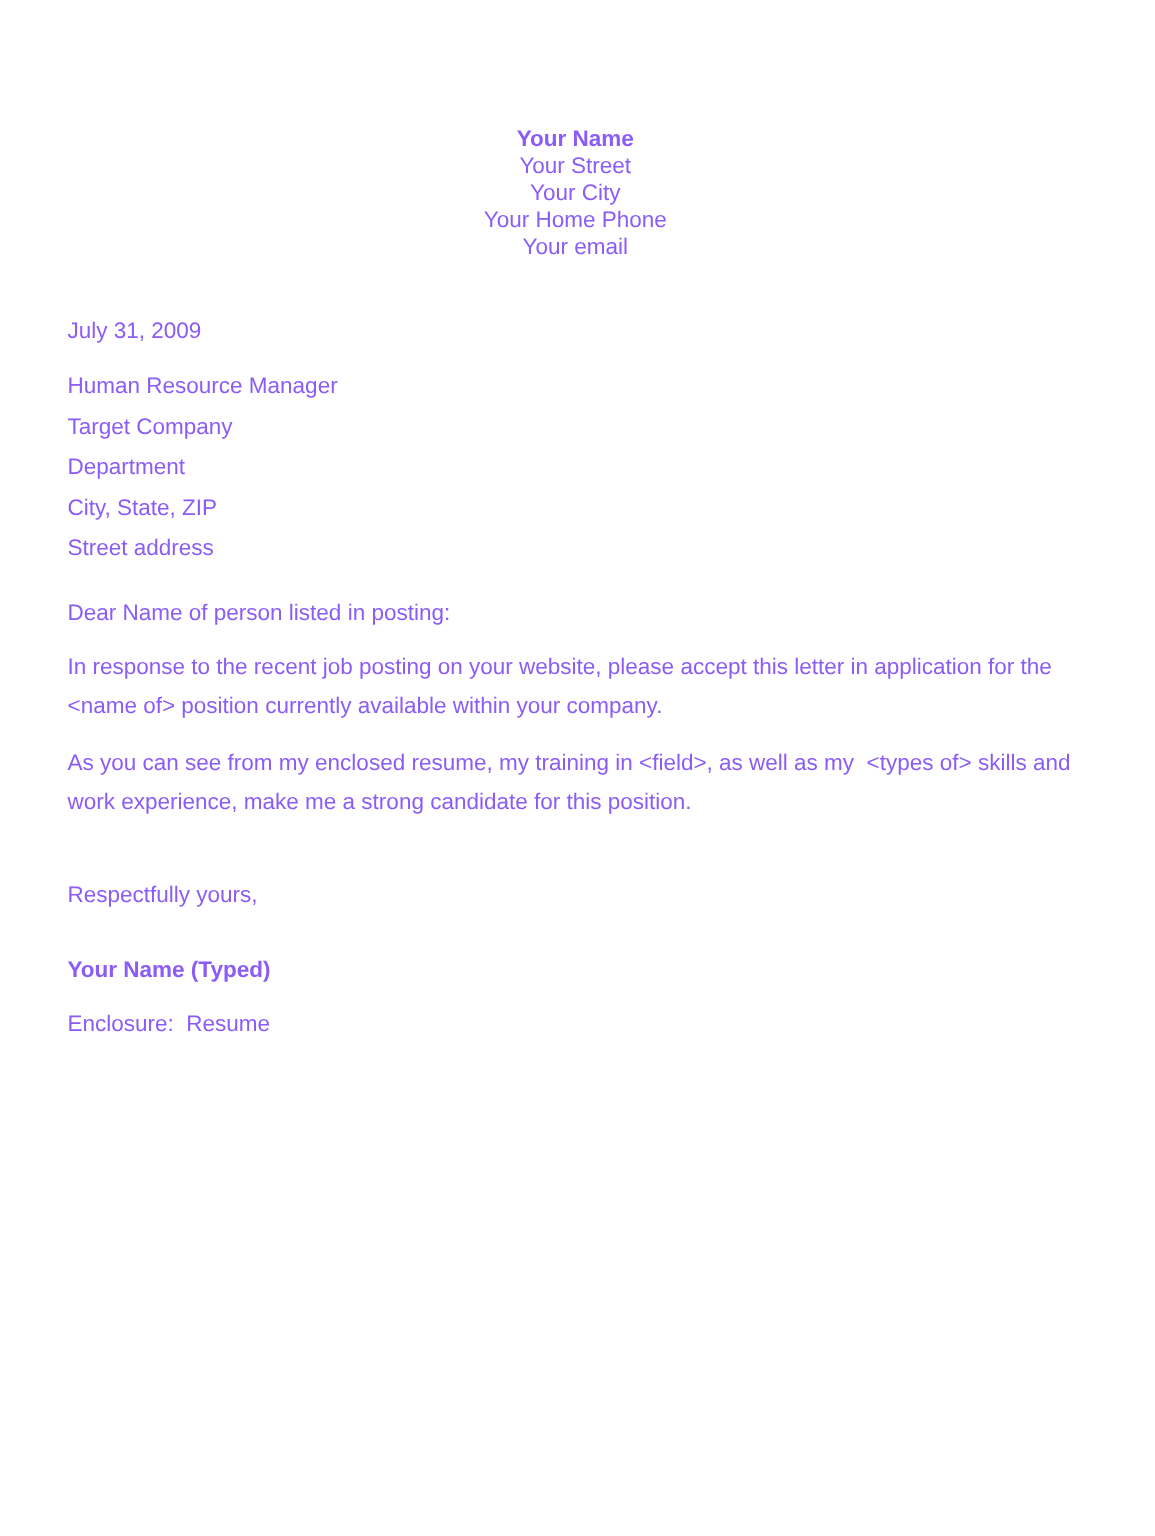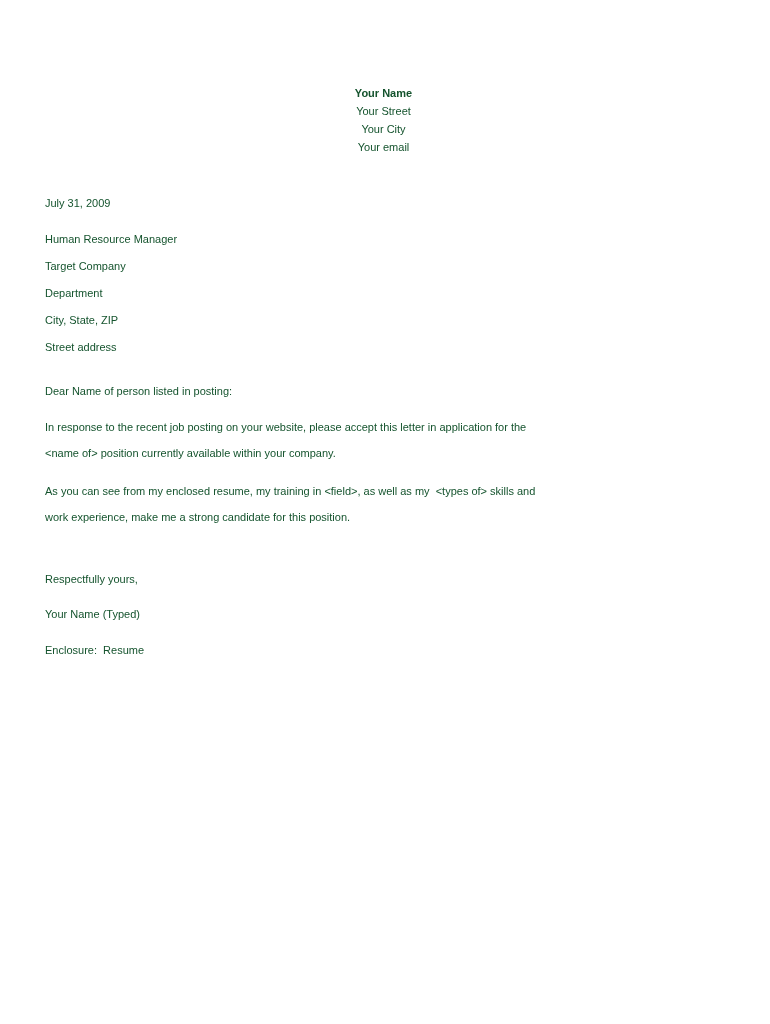--- a/index.html
+++ b/index.html
@@ -6,23 +6,23 @@
     margin: 0;
     padding: 0;
     background: #ffffff;
   }
   .page {
     position: relative;
     width: 770px;
     height: 1024px;
     margin: 0 auto;
     background: #ffffff;
-    color: #14532d;
+    color: #8b5cf6;
     font-family: "Liberation Sans", "DejaVu Sans", sans-serif;
-    font-size: 11px;
+    font-size: 15px;
     box-sizing: border-box;
     padding: 84px 48px 0 45px;
     overflow: hidden;
   }
   .sender-block {
     text-align: center;
     line-height: 18px;
   }
   .sender-name {
     font-weight: bold;
@@ -34,32 +34,33 @@
   .date-line      { margin-top: 34px; }
   .recipient-block { margin-top: 10px; }
   .recipient-line { line-height: 27px; }
   .salutation     { margin-top: 17px; }
   .para           { white-space: pre-wrap; line-height: 26px; }
   .para-1         { margin-top: 10px; }
   .para-2         { margin-top: 12px; }
   .para-3         { margin-top: 28px; }
   .valediction    { margin-top: 36px; }
   .signature-line { margin-top: 27px; }
-  .typed-name     { margin-top: 9px; }
+  .typed-name     { margin-top: 24px; font-weight: bold; }
   .enclosure-line { margin-top: 10px; }
 </style>
 </head>
 <body>
 
 <div class="page">
 
   <div class="sender-block">
     <div class="sender-name">Your Name</div>
     <div>Your Street</div>
     <div>Your City</div>
+    <div>Your Home Phone</div>
     <div>Your email</div>
   </div>
 
   <div class="line date-line">July 31, 2009</div>
 
   <div class="recipient-block">
     <div class="line recipient-line">Human Resource Manager</div>
     <div class="line recipient-line">Target Company</div>
     <div class="line recipient-line">Department</div>
     <div class="line recipient-line">City, State, ZIP</div>

